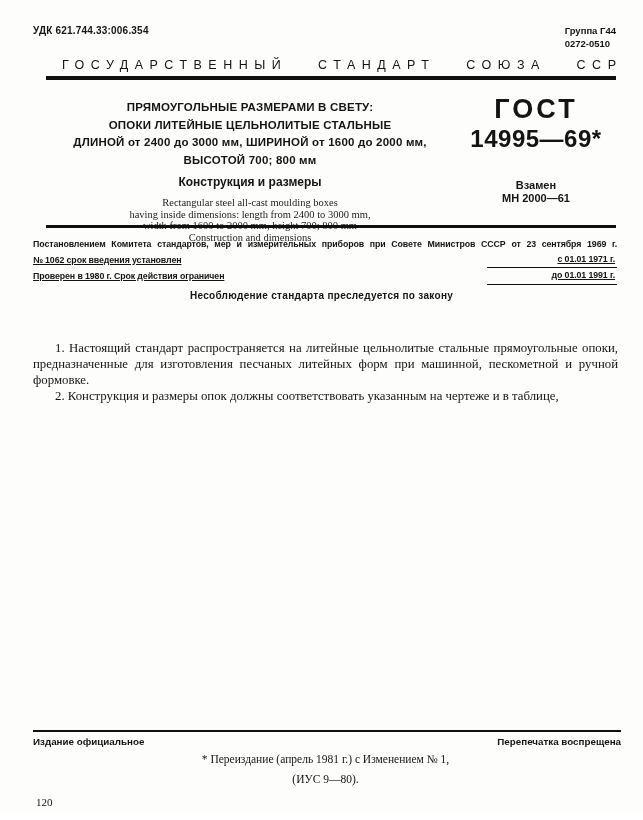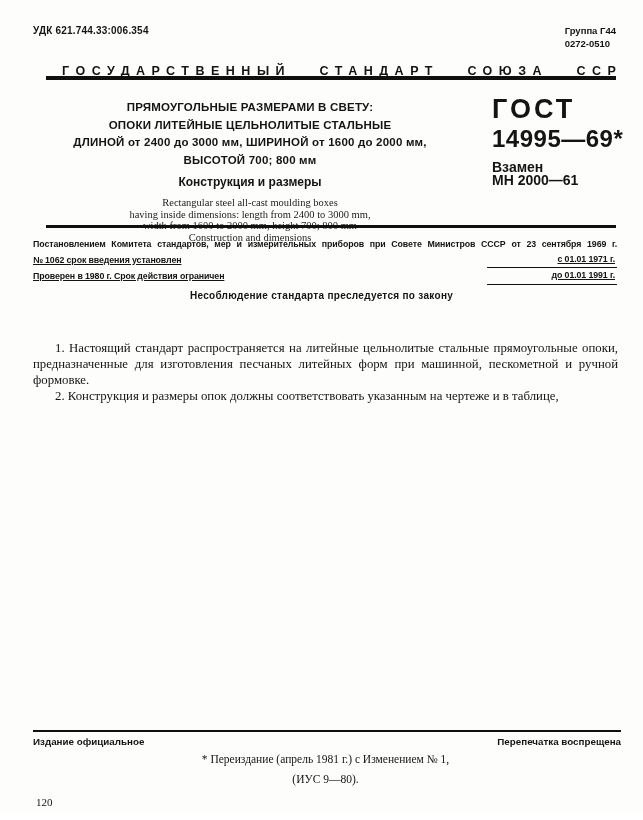--- a/index.html
+++ b/index.html
@@ -6,39 +6,39 @@
   .page {
     position:relative; width:643px; height:812px;
     background:#fdfdfc; color:#141414; overflow:hidden;
     font-family:"Liberation Sans", sans-serif;
   }
   
   .udk { position:absolute; left:33px; top:25px; font-weight:bold; font-size:10px; letter-spacing:.2px; }
   .group { position:absolute; right:27px; top:24px; font-weight:bold; font-size:9.5px; line-height:13px; text-align:left; }
   
   .gos-header {
-    position:absolute; left:46px; right:27px; top:64px;
+    position:absolute; left:46px; right:27px; top:58px;
     display:flex; justify-content:space-between;
-    font-weight:bold; font-size:12.5px;padding-left:16px;
+    font-weight:normal; font-size:12.5px;padding-left:16px;
   }
   .gos-header span { letter-spacing:6.5px; margin-right:-6.5px; white-space:nowrap; }
   .rule { position:absolute; background:#101010; }
   .rule-header { left:46px; right:27px; top:76px; height:4px; }
   .rule-title  { left:46px; right:27px; top:225px; height:3px; }
   .rule-footer { left:33px; right:22px; top:730px; height:2px; }
   
   .title-col { position:absolute; left:36px; top:99px; width:428px; text-align:center; }
   .title-main { font-weight:bold; font-size:11.5px; line-height:17.5px; letter-spacing:.2px; }
   .title-sub { font-weight:bold; font-size:12px; margin-top:6px; }
   .title-eng { font-family:"Liberation Serif", serif; font-size:10.5px; line-height:11.5px; margin-top:8px; color:#1c1c1c; }
   
-  .gost-col { position:absolute; left:492px; top:94px; width:152px; text-align:left; }
+  .gost-col { position:absolute; left:460px; top:94px; width:152px; text-align:center; }
   .gost-label  { font-weight:bold; font-size:27px; line-height:30px; letter-spacing:3px; }
   .gost-number { font-weight:bold; font-size:24px; line-height:29px; letter-spacing:.5px; }
-  .vzamen { margin-top:8px; font-weight:bold; font-size:14px; line-height:12.5px; }
+  .vzamen { margin-top:26px; font-weight:bold; font-size:11px; line-height:12.5px; }
   
   .decree { position:absolute; left:33px; right:26px; top:238px; font-weight:bold; font-size:8.8px; line-height:13.5px; letter-spacing:-.1px; }
   .decree-line1 { text-align:justify; text-align-last:justify; }
   .decree-row { display:flex; justify-content:space-between; align-items:center; margin-top:1px;text-decoration:underline; }
   .decree-date { display:inline-block; min-width:124px; text-align:right; border-bottom:1.5px solid #101010; padding:0 2px 1px 4px; }
   .law { position:absolute; left:0; right:0; top:290px; text-align:center; font-weight:bold; font-size:10px; letter-spacing:.3px; }
   
   .body-text { position:absolute; left:33px; right:25px; top:340px; font-family:"Liberation Serif", serif; font-size:12.8px; line-height:16px; text-align:justify; }
   .body-text p { margin:0; text-indent:22px; }
   

